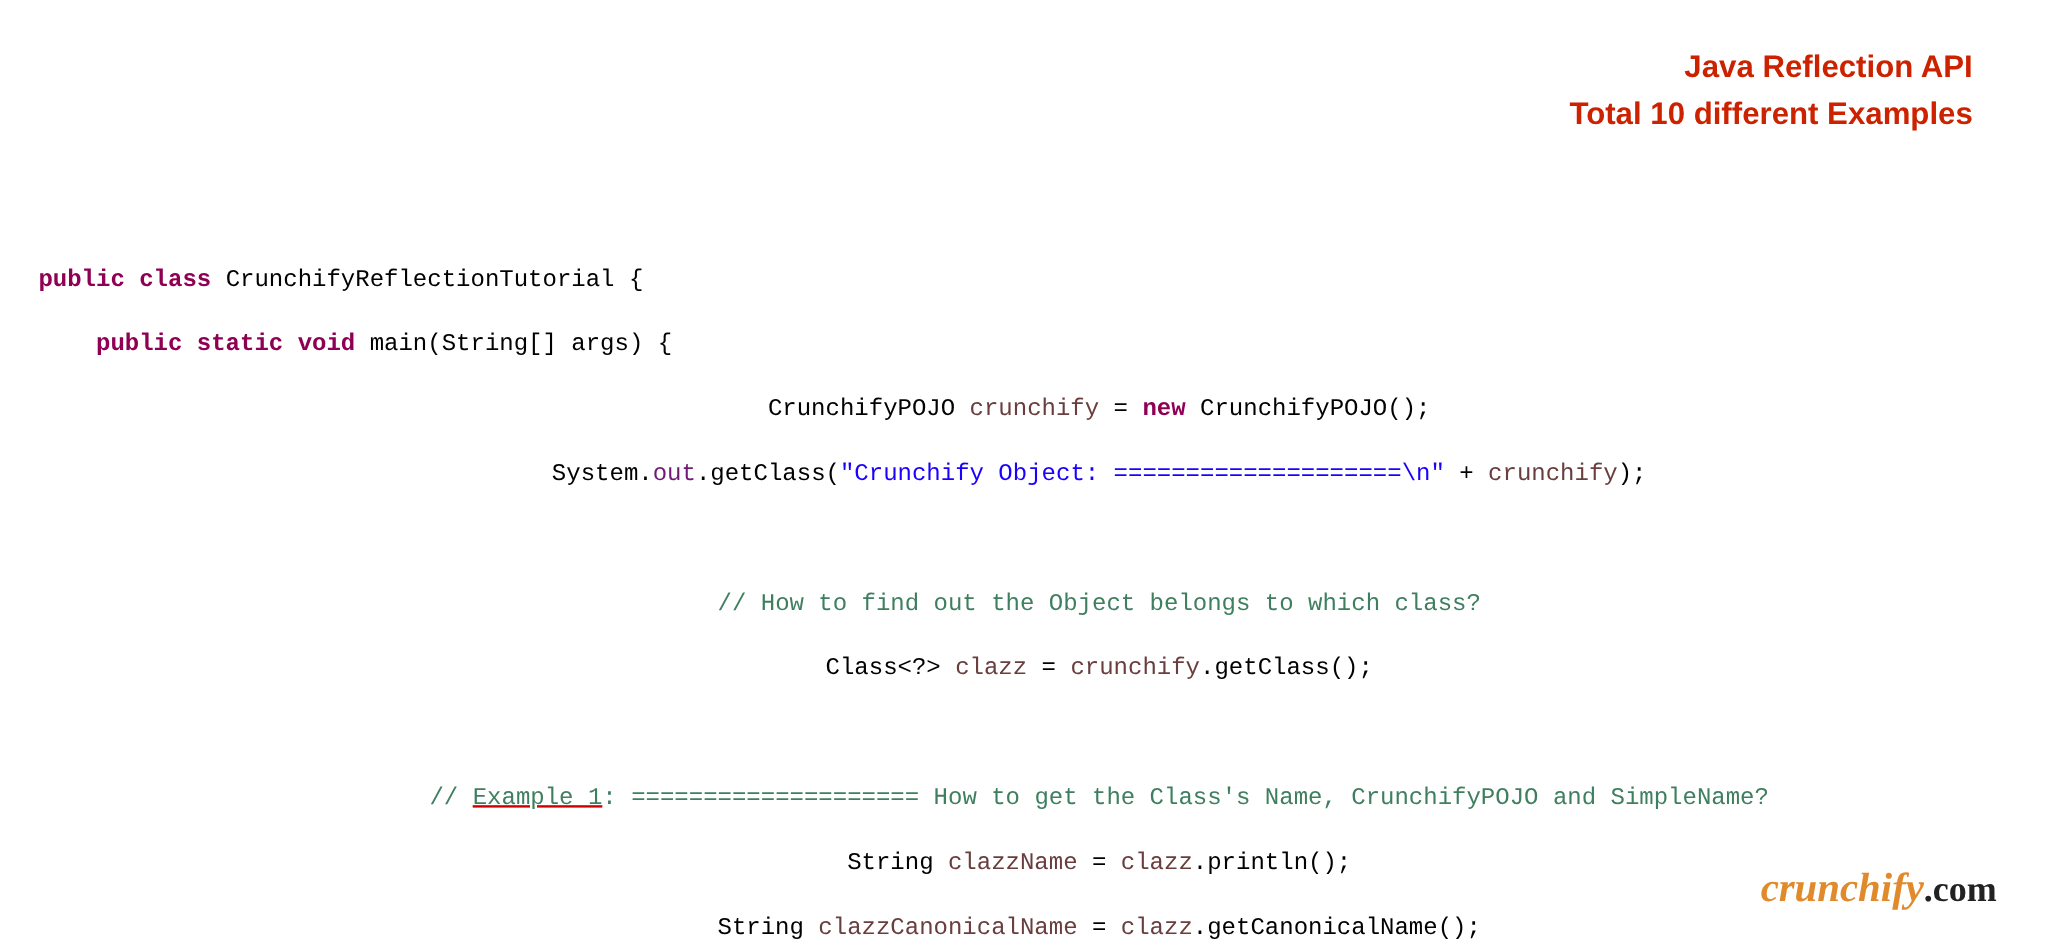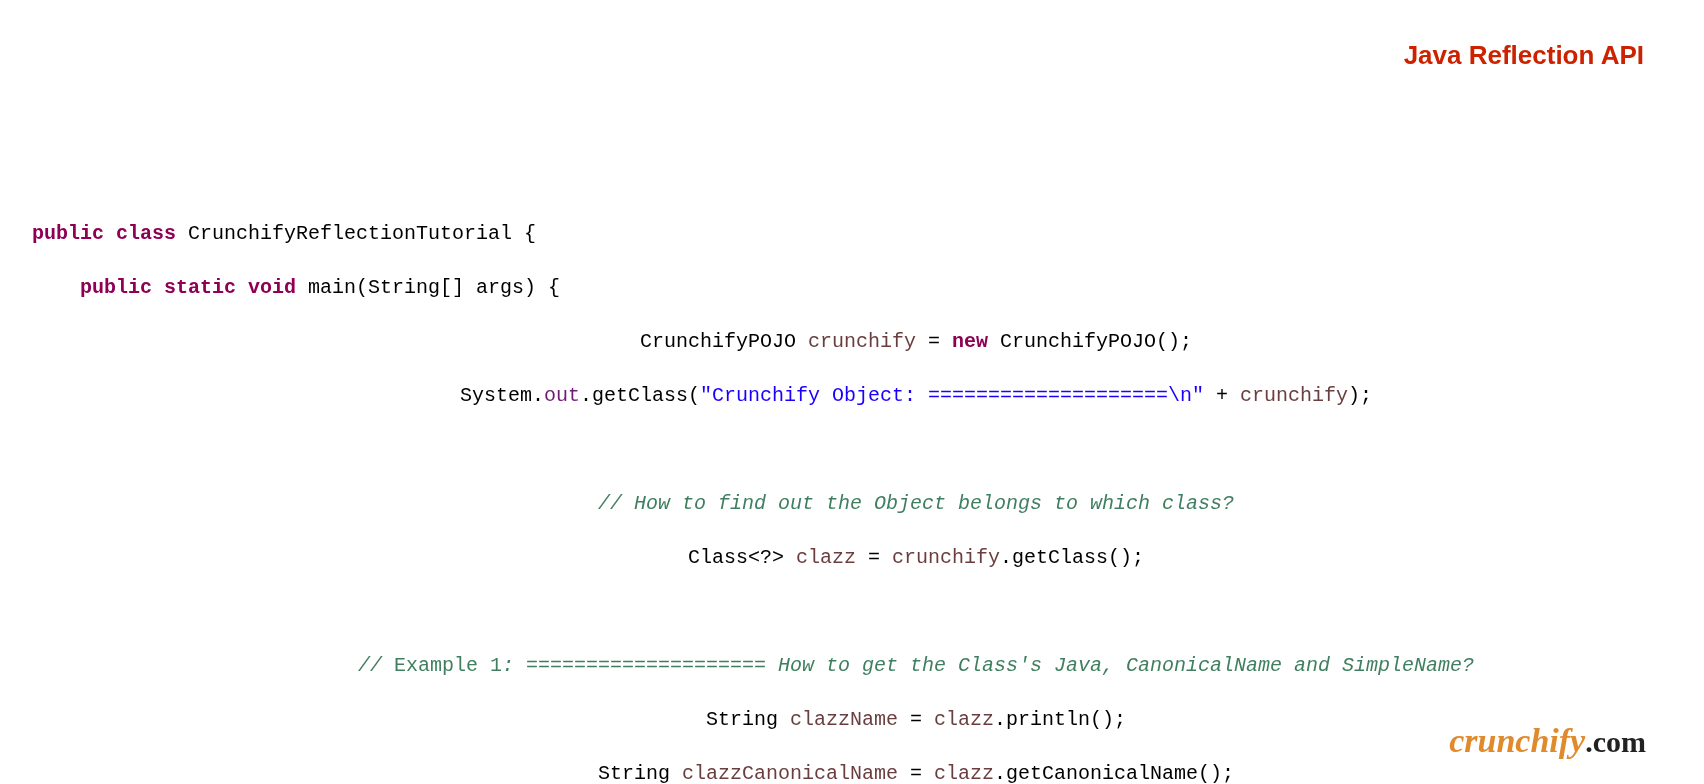--- a/index.html
+++ b/index.html
@@ -13,72 +13,73 @@
     padding: 4px 0 4px 8px;
     position: relative;
     width: 1704px;
     height: 784px;
     overflow: hidden;
   }
   .kw { color: #8f0055; font-weight: bold; }
   .field { color: #701a75; }  
   .ident { color: #6a3e3e; }                      
   .str { color: #1a00ff; }                        
-  .cmt { color: #3f7f5f; font-style: italic; }                         
-  .cmt-u { color: #3f7f5f; text-decoration-color: #c00; text-decoration-thickness: 2px; }
+  .cmt { color: #3f7f5f; }                         
+  .cmt-u { color: #3f7f5f; text-decoration: underline; text-decoration-color: #c00; text-decoration-thickness: 2px; }
   .plain { color: #000; }
   .line { display: block; margin-left: 24px; }
   .header {
     position: absolute;
     top: 20px;
     right: 60px;
     color: #cc2200;
     font-family: "Helvetica Neue", Arial, sans-serif;
     font-size: 26px;
     font-weight: bold;
     line-height: 1.5;
     white-space: normal;
     text-align: right;
     margin-top: 16px;
   }
   .logo {
     position: absolute;
     bottom: 20px;
-    right: 58px;
+    right: 40px;
     font-family: Georgia, serif;
     font-size: 30px;
     font-weight: bold;
   }
   .logo .script { color: #e08a2c; font-style: italic; font-family: "Brush Script MT", cursive; font-size: 34px; }
   .logo .dotcom { color: #222; }
   .indent1 { padding-left: 48px; }
   .indent2 { padding-left: 96px; text-align: center; }
 </style>
 </head>
 <body>
 
 
 
 <div class="header">
   <div>Java Reflection API</div>
+  <div>Total 10 different Examples</div>
 </div>
 
 <div class="logo">
   <span class="script">crunchify</span><span class="dotcom">.com</span>
 </div>
 
 <span class="line"><span class="kw">public class</span><span class="plain"> CrunchifyReflectionTutorial {</span></span>
 <span class="line indent1"><span class="kw">public static void</span><span class="plain"> main(String[] args) {</span></span>
 <span class="line indent2"><span class="plain">CrunchifyPOJO </span><span class="ident">crunchify</span><span class="plain"> = </span><span class="kw">new</span><span class="plain"> CrunchifyPOJO();</span></span>
 <span class="line indent2"><span class="plain">System.</span><span class="field">out</span><span class="plain">.getClass(</span><span class="str">"Crunchify Object: ====================\n"</span><span class="plain"> + </span><span class="ident">crunchify</span><span class="plain">);</span></span>
 <span class="line"> </span>
 <span class="line indent2"><span class="cmt">// How to find out the Object belongs to which class?</span></span>
 <span class="line indent2"><span class="plain">Class&lt;?&gt; </span><span class="ident">clazz</span><span class="plain"> = </span><span class="ident">crunchify</span><span class="plain">.getClass();</span></span>
 <span class="line"> </span>
-<span class="line indent2"><span class="cmt">// </span><span class="cmt-u">Example 1</span><span class="cmt">: ==================== How to get the Class's Java, CanonicalName and SimpleName?</span></span>
+<span class="line indent2"><span class="cmt">// </span><span class="cmt-u">Example 1</span><span class="cmt">: ==================== How to get the Class's Name, CrunchifyPOJO and SimpleName?</span></span>
 <span class="line indent2"><span class="plain">String </span><span class="ident">clazzName</span><span class="plain"> = </span><span class="ident">clazz</span><span class="plain">.println();</span></span>
 <span class="line indent2"><span class="plain">String </span><span class="ident">clazzCanonicalName</span><span class="plain"> = </span><span class="ident">clazz</span><span class="plain">.getCanonicalName();</span></span>
 
 
 
 
 
 
 
 

